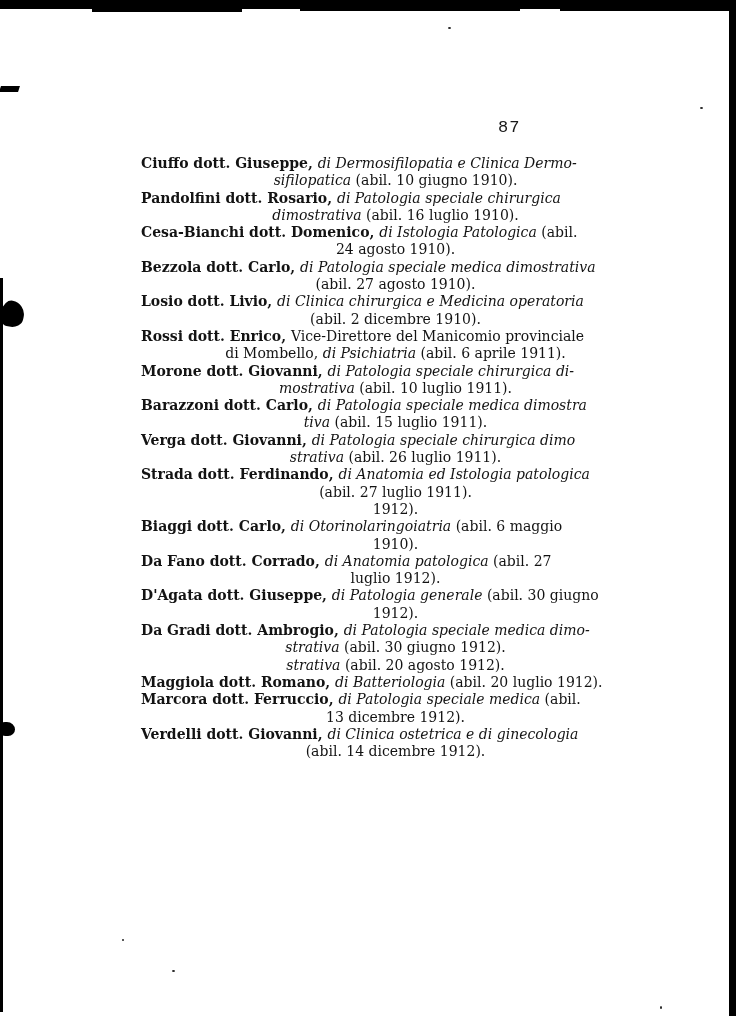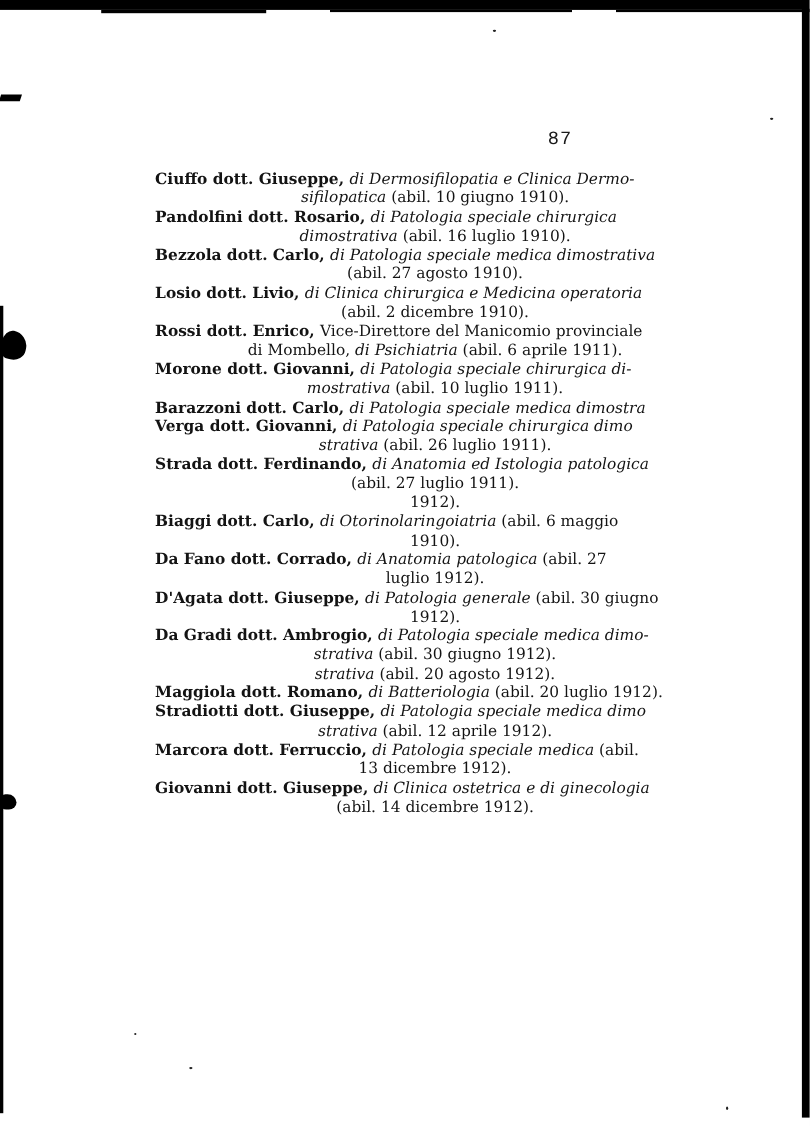--- a/index.html
+++ b/index.html
@@ -68,37 +68,42 @@
   <div class="entries">
       <div class="entry">
         <div class="line"><span class="b">Ciuffo dott. Giuseppe, </span><span class="i">di Dermosifilopatia e Clinica Dermo-</span></div>
         <div class="line cont"><span class="i">sifilopatica </span><span class="r">(abil. 10 giugno 1910).</span></div>
       </div>
       <div class="entry">
         <div class="line"><span class="b">Pandolfini dott. Rosario, </span><span class="i">di Patologia speciale chirurgica</span></div>
         <div class="line cont"><span class="i">dimostrativa </span><span class="r">(abil. 16 luglio 1910).</span></div>
       </div>
       <div class="entry">
+        <div class="line"><span class="b">Cesa-Bianchi dott. Domenico, </span><span class="i">di Istologia Patologica </span><span class="r">(abil.</span></div>
+        <div class="line cont"><span class="r">24 agosto 1910).</span></div>
+      </div>
+      <div class="entry">
         <div class="line"><span class="b">Bezzola dott. Carlo, </span><span class="i">di Patologia speciale medica dimostrativa</span></div>
         <div class="line cont"><span class="r">(abil. 27 agosto 1910).</span></div>
       </div>
       <div class="entry">
         <div class="line"><span class="b">Losio dott. Livio, </span><span class="i">di Clinica chirurgica e Medicina operatoria</span></div>
         <div class="line cont"><span class="r">(abil. 2 dicembre 1910).</span></div>
       </div>
       <div class="entry">
         <div class="line"><span class="b">Rossi dott. Enrico, </span><span class="r">Vice-Direttore del Manicomio provinciale</span></div>
         <div class="line cont"><span class="r">di Mombello, </span><span class="i">di Psichiatria </span><span class="r">(abil. 6 aprile 1911).</span></div>
       </div>
       <div class="entry">
         <div class="line"><span class="b">Morone dott. Giovanni, </span><span class="i">di Patologia speciale chirurgica di-</span></div>
         <div class="line cont"><span class="i">mostrativa </span><span class="r">(abil. 10 luglio 1911).</span></div>
       </div>
       <div class="entry">
         <div class="line"><span class="b">Barazzoni dott. Carlo, </span><span class="i">di Patologia speciale medica dimostra</span></div>
+        <div class="line cont"><span class="i">tiva </span><span class="r">(abil. 15 luglio 1911).</span></div>
       </div>
       <div class="entry">
         <div class="line"><span class="b">Verga dott. Giovanni, </span><span class="i">di Patologia speciale chirurgica dimo</span></div>
         <div class="line cont"><span class="i">strativa </span><span class="r">(abil. 26 luglio 1911).</span></div>
       </div>
       <div class="entry">
         <div class="line"><span class="b">Strada dott. Ferdinando, </span><span class="i">di Anatomia ed Istologia patologica</span></div>
         <div class="line cont"><span class="r">(abil. 27 luglio 1911).</span></div>
       </div>
       <div class="entry">
@@ -120,25 +125,21 @@
         <div class="line"><span class="b">Da Gradi dott. Ambrogio, </span><span class="i">di Patologia speciale medica dimo-</span></div>
         <div class="line cont"><span class="i">strativa </span><span class="r">(abil. 30 giugno 1912).</span></div>
       </div>
       <div class="entry">
         <div class="line cont"><span class="i">strativa </span><span class="r">(abil. 20 agosto 1912).</span></div>
       </div>
       <div class="entry">
         <div class="line"><span class="b">Maggiola dott. Romano, </span><span class="i">di Batteriologia </span><span class="r">(abil. 20 luglio 1912).</span></div>
       </div>
       <div class="entry">
-        <div class="line"><span class="b">Stradiotti dott. Giuseppe, </span><span class="i">di Patologia speciale medica dimo</span></div>
-        <div class="line cont"><span class="i">strativa </span><span class="r">(abil. 12 aprile 1912).</span></div>
-      </div>
-      <div class="entry">
         <div class="line"><span class="b">Marcora dott. Ferruccio, </span><span class="i">di Patologia speciale medica </span><span class="r">(abil.</span></div>
         <div class="line cont"><span class="r">13 dicembre 1912).</span></div>
       </div>
       <div class="entry">
-        <div class="line"><span class="b">Giovanni dott. Giuseppe, </span><span class="i">di Clinica ostetrica e di ginecologia</span></div>
+        <div class="line"><span class="b">Verdelli dott. Giovanni, </span><span class="i">di Clinica ostetrica e di ginecologia</span></div>
         <div class="line cont"><span class="r">(abil. 14 dicembre 1912).</span></div>
       </div>
     </div>
 </div>
 
 </body></html>

